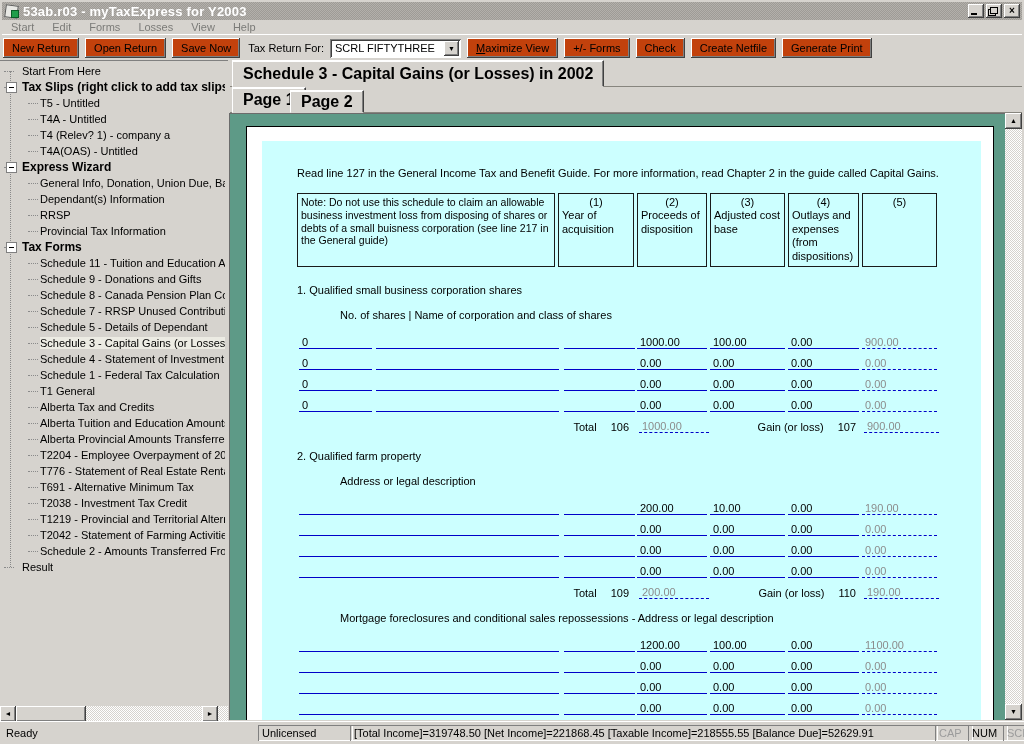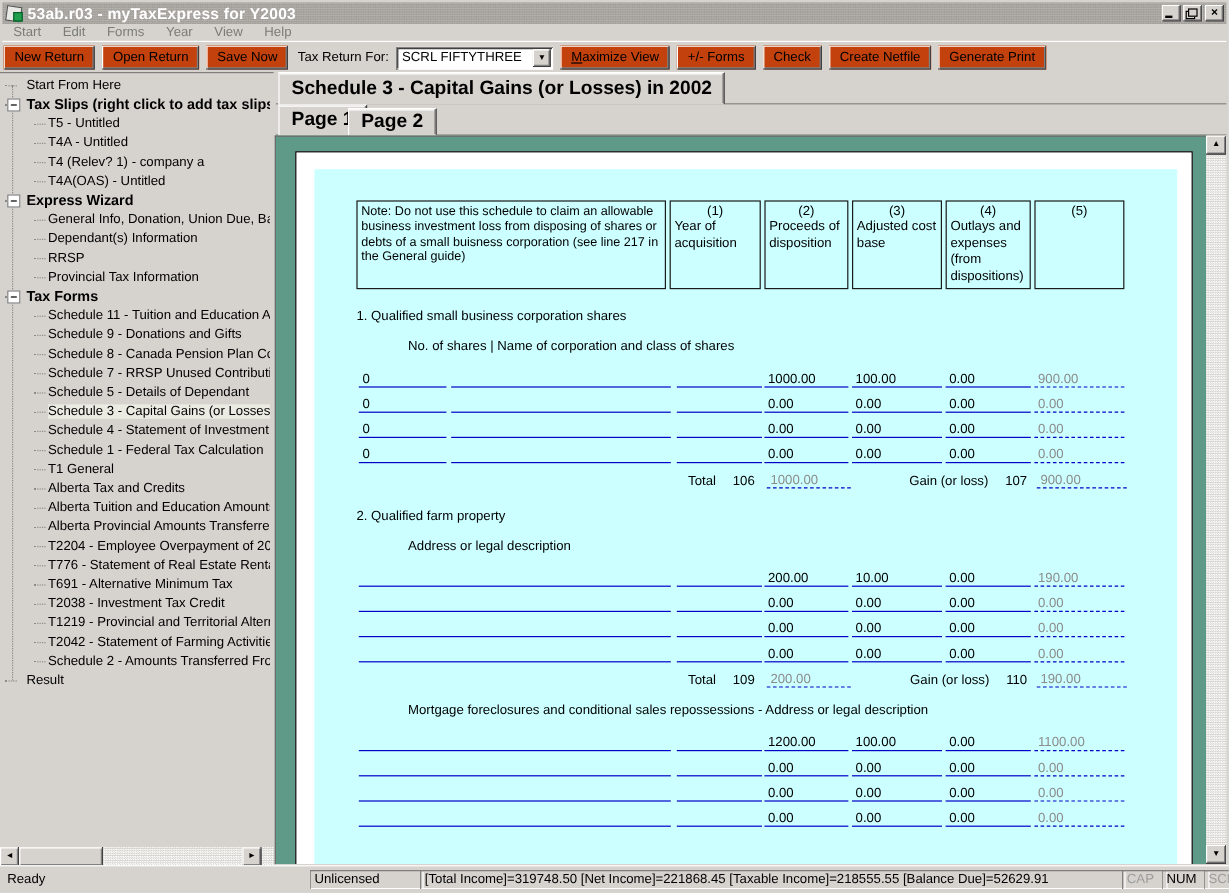--- a/index.html
+++ b/index.html
@@ -155,21 +155,21 @@
     <div class="winbtn">
         <div class="glyph-close">×</div>
       </div>
   </div>
 </div>
 
 <div id="menubar" class="px">
     <div class="menu-item">Start</div>
     <div class="menu-item">Edit</div>
     <div class="menu-item">Forms</div>
-    <div class="menu-item">Year</div>
+    <div class="menu-item">Losses</div>
     <div class="menu-item">View</div>
     <div class="menu-item">Help</div>
   </div>
 
 <div id="toolbar" class="px">
   <div class="tbtn">New Return</div>
   <div class="tbtn">Open Return</div>
   <div class="tbtn">Save Now</div>
   <div id="taxreturn-label">Tax Return For:</div>
   <div id="combo">
@@ -231,20 +231,21 @@
     <div id="form-tab" class="tab">Schedule 3 - Capital Gains (or Losses) in 2002</div>
   </div>
   <div id="strip2" class="strip">
       <div class="tab pagetab" id="page-tab-1" style="left: 2px;">Page 1</div>
       <div class="tab pagetab" id="page-tab-2" style="left: 60px;">Page 2</div>
     </div>
 
   <div id="viewport">
     <div id="page">
       <div id="form-body">
+        <div id="intro">Read line 127 in the General Income Tax and Benefit Guide. For more information, read Chapter 2 in the guide called Capital Gains.</div>
         <div id="header-row">
           <div id="note-box" class="hbox">Note:  Do not use this schedule to claim an allowable business investment loss from disposing of shares or debts of a small buisness corporation (see line 217  in the General guide)</div>
         <div class="hbox hcol hc1">
               <div class="hnum">(1)</div>
               <div class="hlabel">Year of acquisition</div>
             </div>
             <div class="hbox hcol hc2">
               <div class="hnum">(2)</div>
               <div class="hlabel">Proceeds of disposition</div>
             </div>

